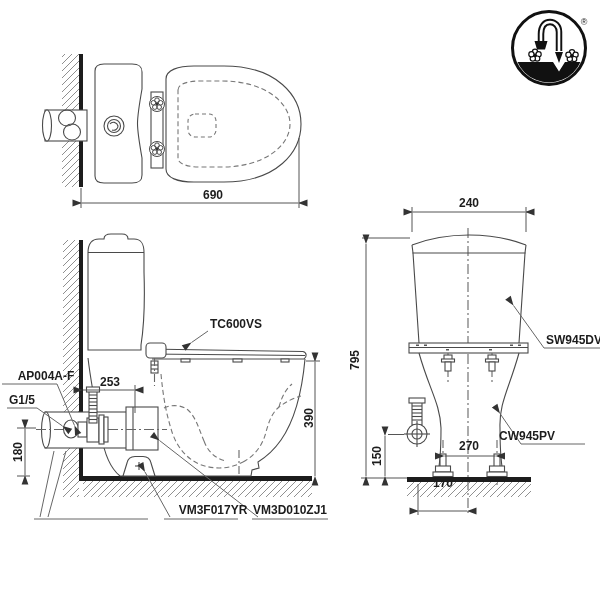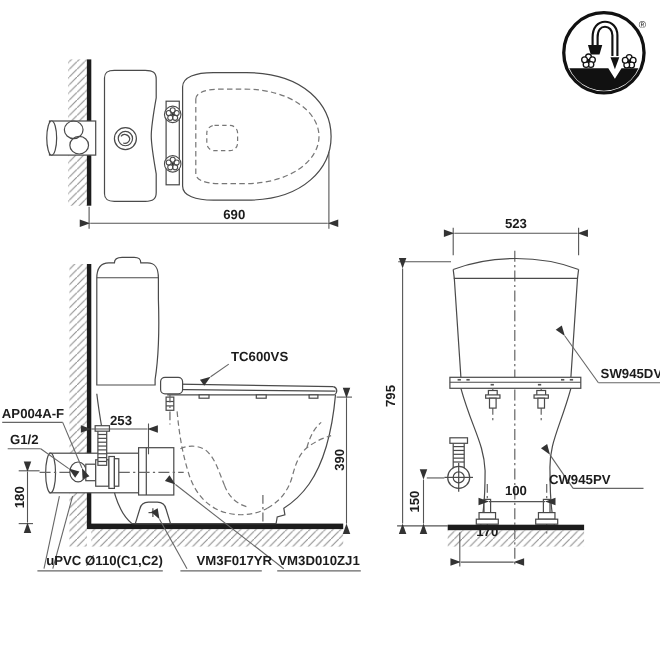--- a/index.html
+++ b/index.html
@@ -289,29 +289,28 @@
     </g>
   </g>
 </svg>
 
 <span class="t" style="left:213px;top:195px">690</span>
 
 <span class="t" style="left:110px;top:382px">253</span>
 <span class="t rot" style="left:309px;top:418px">390</span>
 <span class="t rot" style="left:18px;top:452px">180</span>
 <span class="t" style="left:236px;top:324px">TC600VS</span>
-<span class="t" style="left:30px;top:376px">AP004A-F</span>
-<span class="t" style="left:22px;top:400px">G1/2</span>
-<span class="t" style="left:95px;top:510px">uPVC Ø110(C1,C2)</span>
+<span class="t" style="left:46px;top:376px">AP004A-F</span>
+<span class="t" style="left:22px;top:400px">G1/5</span>
 <span class="t" style="left:213px;top:510px">VM3F017YR</span>
 <span class="t" style="left:290px;top:510px">VM3D010ZJ1</span>
 
-<span class="t" style="left:469px;top:203px">523</span>
+<span class="t" style="left:469px;top:203px">240</span>
 <span class="t rot" style="left:355px;top:360px">795</span>
 <span class="t rot" style="left:377px;top:456px">150</span>
-<span class="t" style="left:469px;top:446px">100</span>
+<span class="t" style="left:469px;top:446px">270</span>
 <span class="t" style="left:443px;top:483px">170</span>
 <span class="t" style="left:574px;top:340px">SW945DV</span>
 <span class="t" style="left:527px;top:436px">CW945PV</span>
 
 <span class="t small" style="left:584px;top:22px">®</span>
 
 </div>
 
 </body></html>

